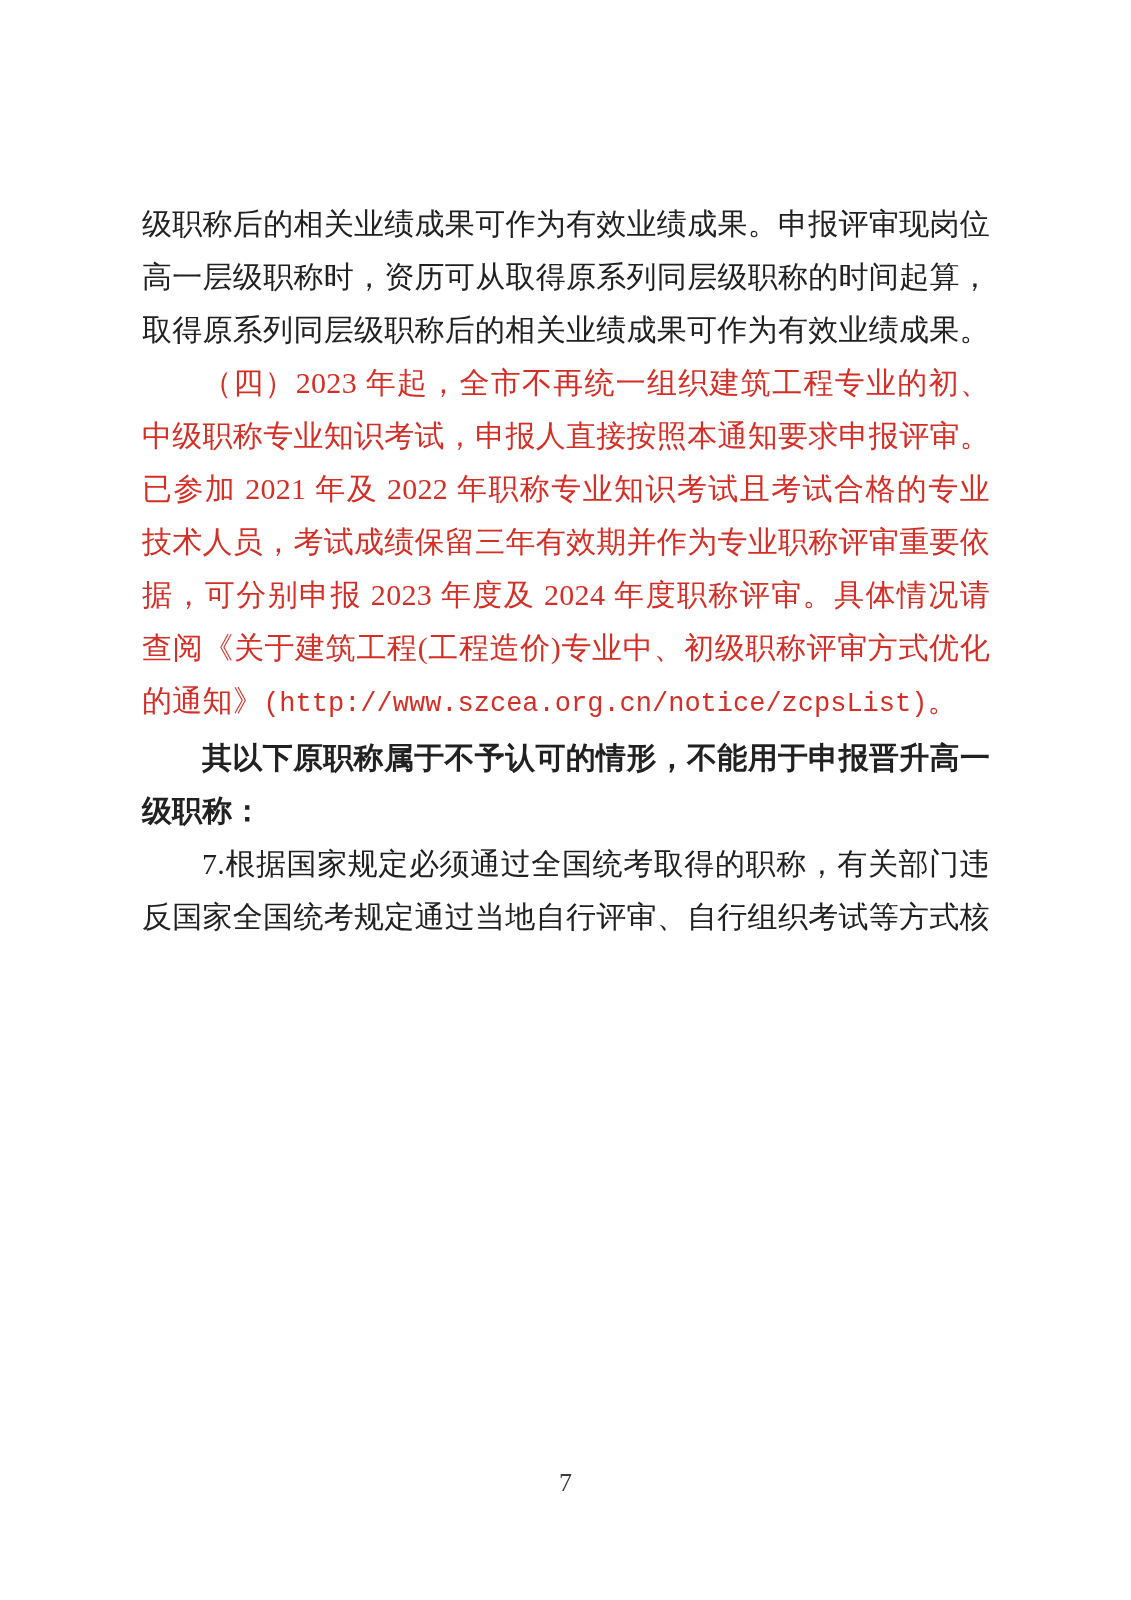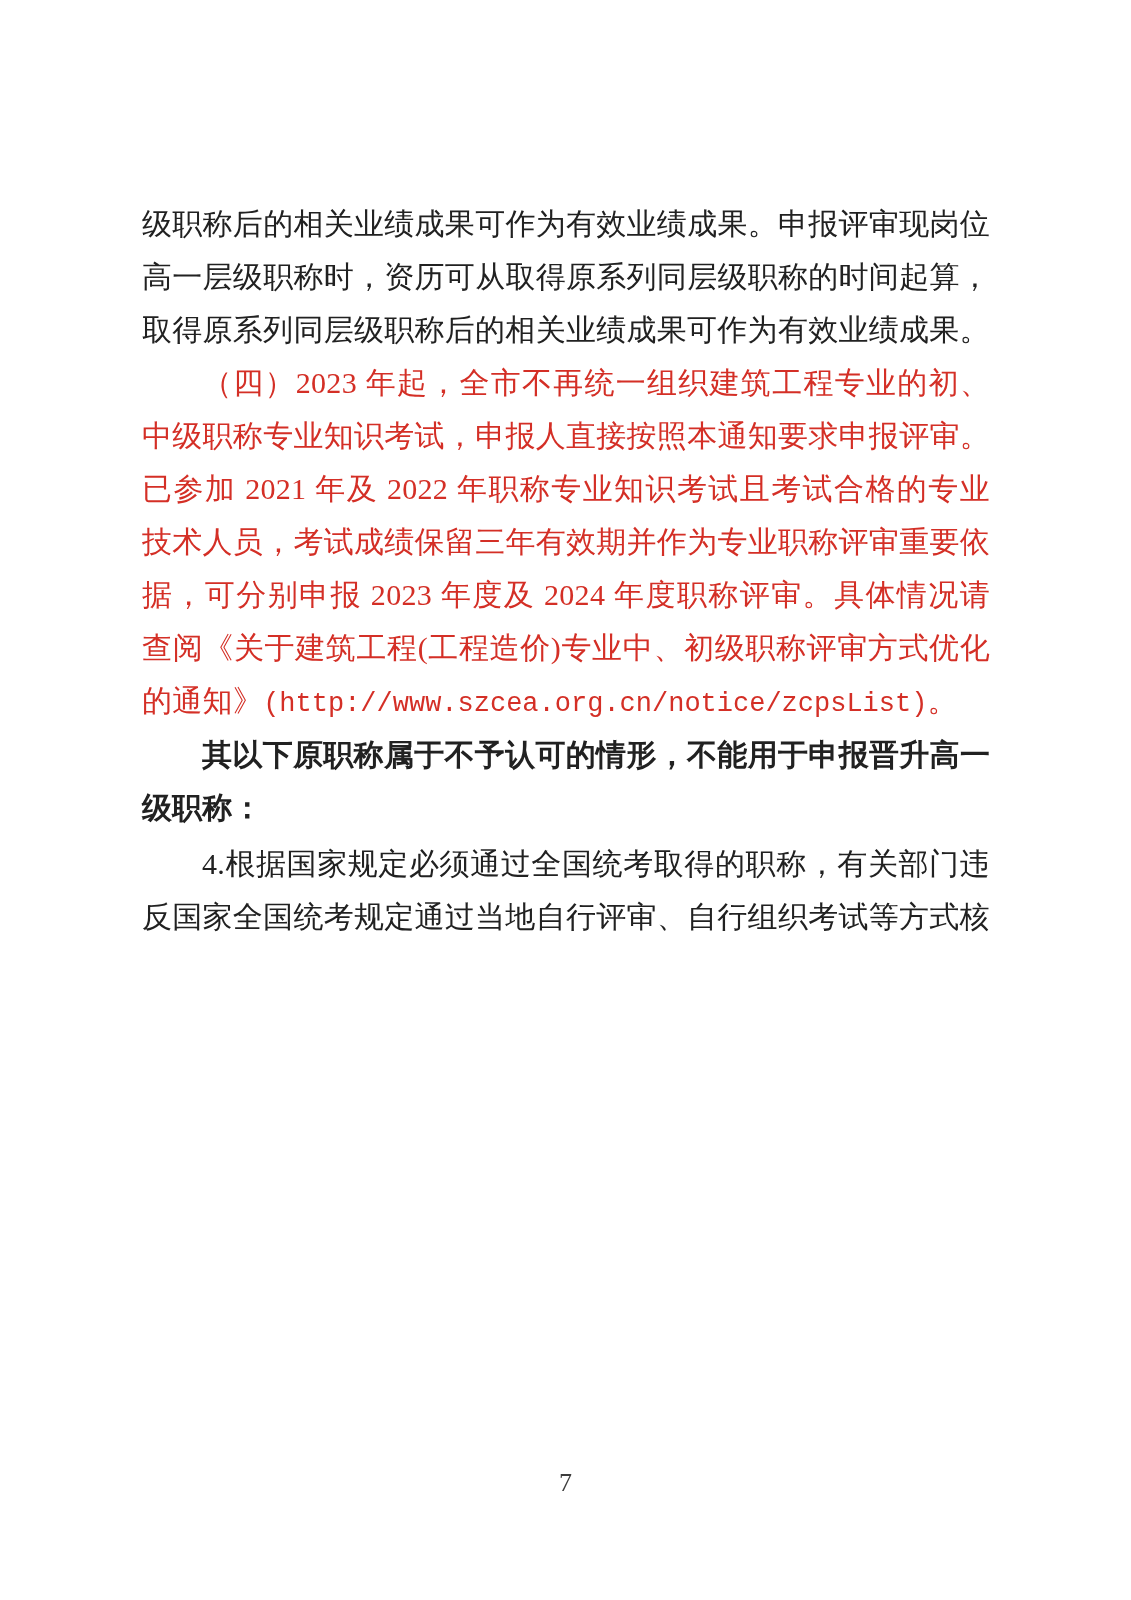--- a/index.html
+++ b/index.html
@@ -38,21 +38,21 @@
     word-break: break-word;
   }
   .indent {
     text-indent: 2em;
   }
   .red {
     color: #d42f26;
   }
   .bold-heading {
     font-weight: bold;
-    font-family: Liberation Mono, monospace;
+    font-family: Liberation Serif, serif;
     letter-spacing: 0.1px;
   }
   .url-part {
     font-family: "Liberation Mono", "DejaVu Sans Mono", monospace;
     font-size: 27px;
     letter-spacing: 0;
     margin-top: 37px;
   }
   .footer {
     position: absolute;
@@ -71,19 +71,19 @@
 
   <div class="content">
 
     <p class="para">级职称后的相关业绩成果可作为有效业绩成果。申报评审现岗位高一层级职称时，资历可从取得原系列同层级职称的时间起算，取得原系列同层级职称后的相关业绩成果可作为有效业绩成果。</p>
 
     <p class="para red indent"><span>（四）2023 年起，全市不再统一组织建筑工程专业的初、中级职称专业知识考试，申报人直接按照本通知要求申报评审。已参加 2021 年及 2022 年职称专业知识考试且考试合格的专业技术人员，考试成绩保留三年有效期并作为专业职称评审重要依据，可分别申报 2023 年度及 2024 年度职称评审。具体情况请查阅《关于建筑工程(工程造价)专业中、初级职称评审方式优化的通知》</span><span class="url-part">(http://www.szcea.org.cn/notice/zcpsList)</span><span>。</span></p>
 
 
     <p class="para bold-heading indent">其以下原职称属于不予认可的情形，不能用于申报晋升高一级职称：</p>
 
-    <p class="para indent">4.根据国家规定必须通过全国统考取得的职称，有关部门违反国家全国统考规定通过当地自行评审、自行组织考试等方式核</p>
+    <p class="para indent">7.根据国家规定必须通过全国统考取得的职称，有关部门违反国家全国统考规定通过当地自行评审、自行组织考试等方式核</p>
 
   </div>
 
   <div class="footer">7</div>
 
 </div>
 
 </body></html>

